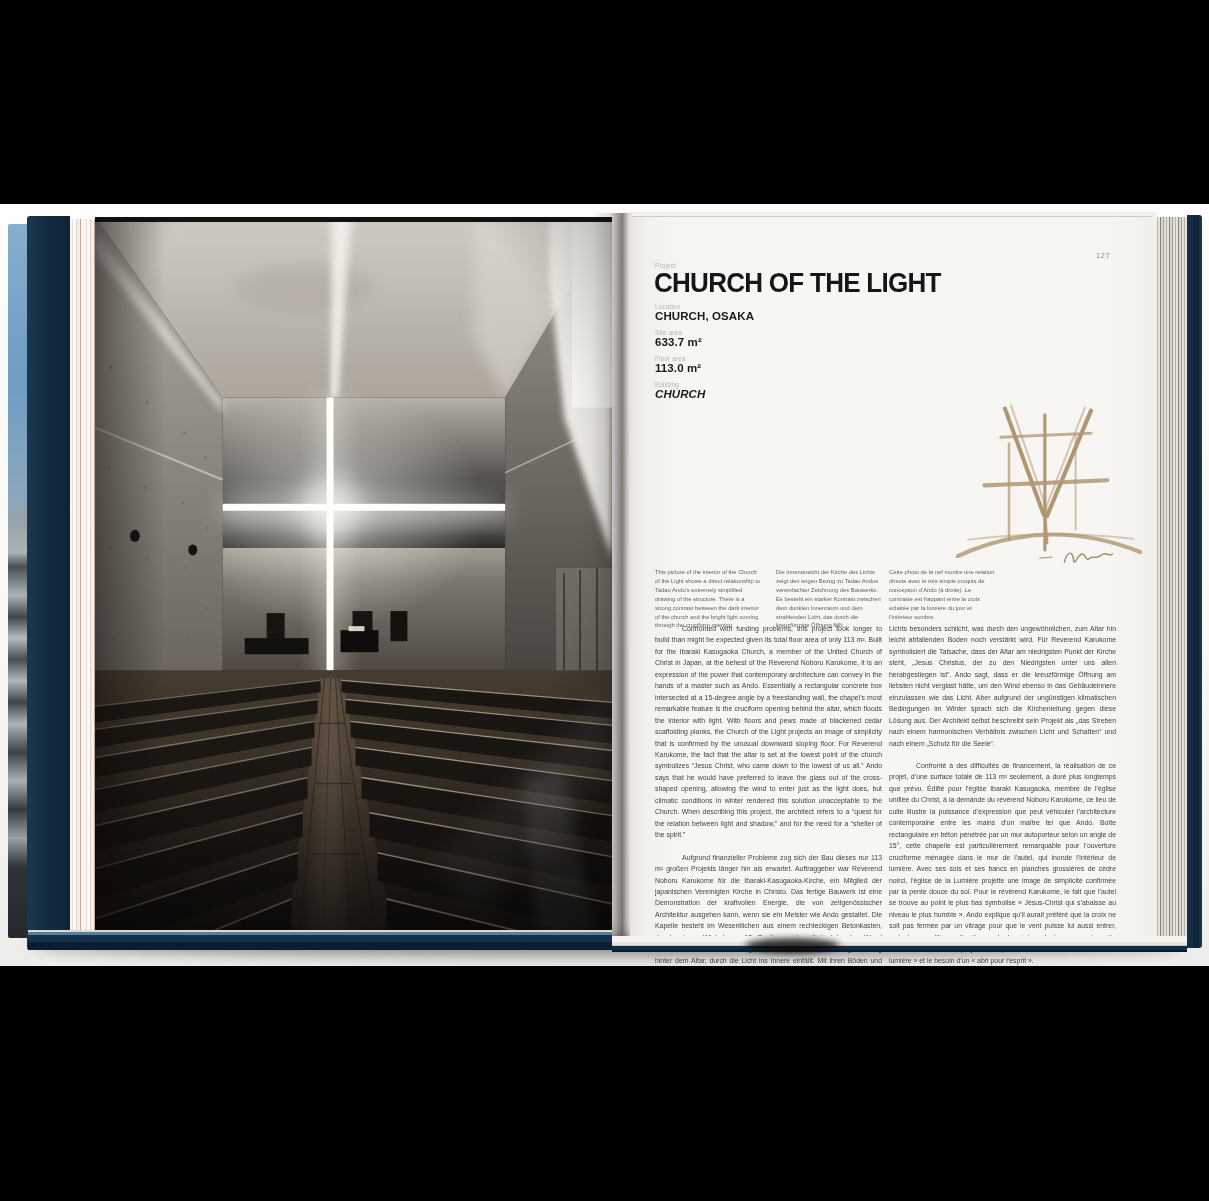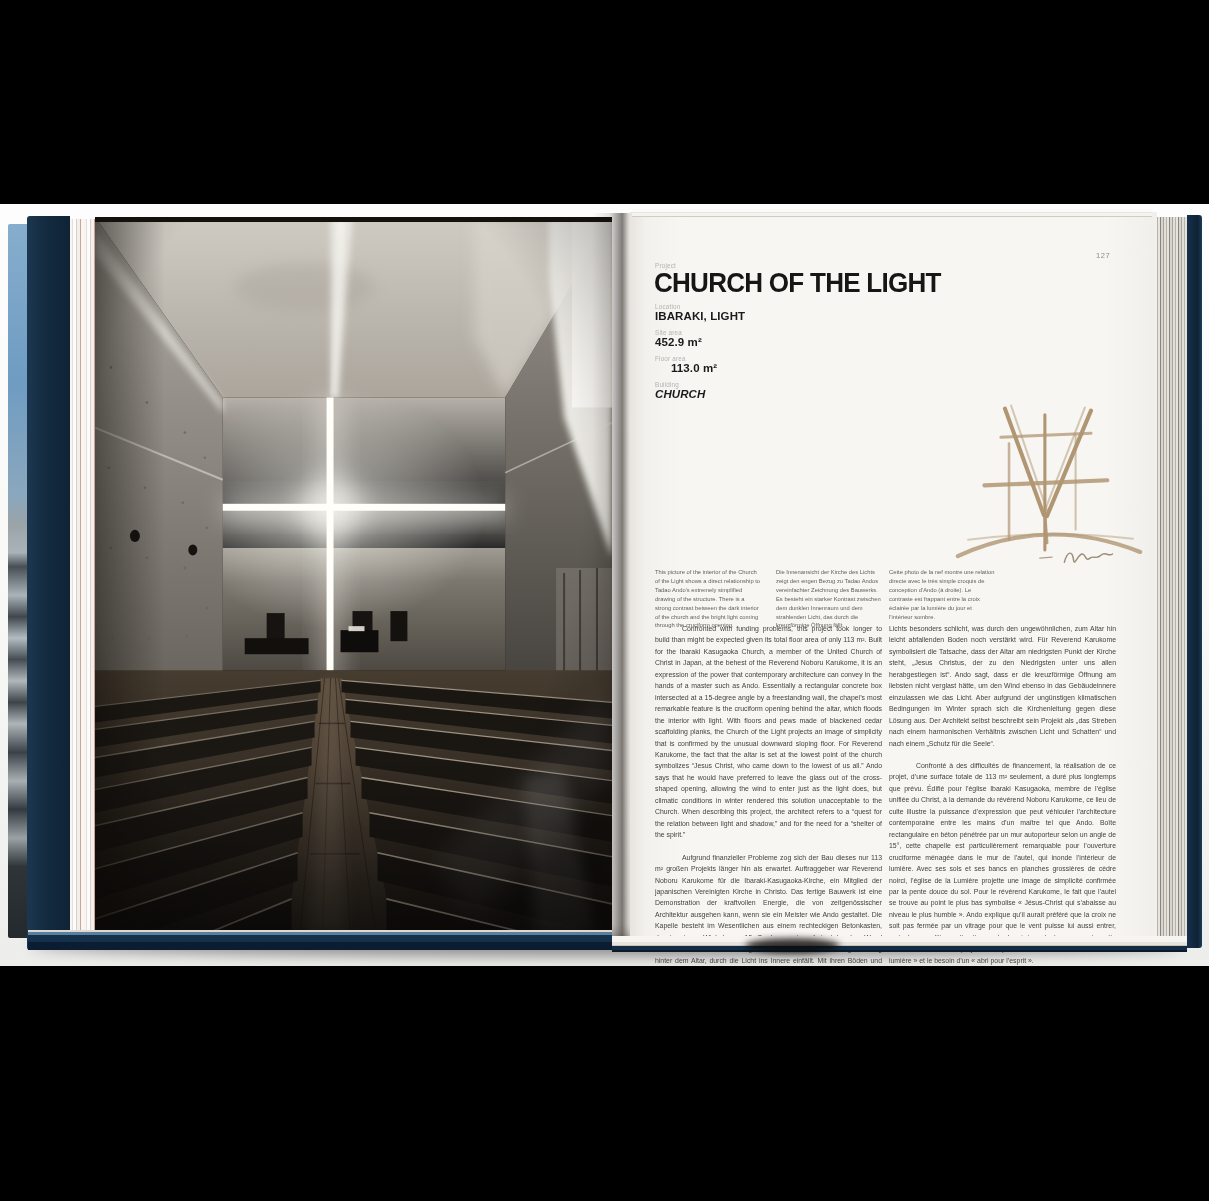--- a/index.html
+++ b/index.html
@@ -264,27 +264,27 @@
 
   <div class="gutter"></div>
 
   <div class="right-page">
     <div class="rp-abs page-num">127</div>
 
     <div class="rp-abs lbl" style="left:25px;top:50px;">Project</div>
     <div class="rp-abs title">CHURCH OF THE LIGHT</div>
 
     <div class="rp-abs lbl" style="left:25px;top:91px;">Location</div>
-    <div class="rp-abs val" style="left:25px;top:98px;">IBARAKI, LIGHT</div>
+    <div class="rp-abs val" style="left:25px;top:98px;">CHURCH, OSAKA</div>
 
     <div class="rp-abs lbl" style="left:25px;top:117px;">Site area</div>
-    <div class="rp-abs val" style="left:25px;top:124px;">452.9 m²</div>
+    <div class="rp-abs val" style="left:25px;top:124px;">633.7 m²</div>
 
     <div class="rp-abs lbl" style="left:25px;top:143px;">Floor area</div>
-    <div class="rp-abs val" style="left:41px;top:150px;">113.0 m²</div>
+    <div class="rp-abs val" style="left:25px;top:150px;">113.0 m²</div>
 
     <div class="rp-abs lbl" style="left:25px;top:169px;">Building</div>
     <div class="rp-abs val" style="left:25px;top:176px;font-style:italic;">CHURCH</div>
 
     <svg class="rp-abs sketch" viewBox="0 0 204 205">
       <g stroke="#b09672" fill="none" stroke-linecap="round">
         <path d="M62 58 L62 152" stroke-width="2.5" opacity=".7"></path>
         <path d="M97 30 L97 162" stroke-width="3"></path>
         <path d="M127 50 L127 142" stroke-width="2" opacity=".55"></path>
         <path d="M54 52 L142 48" stroke-width="3" opacity=".75"></path>

